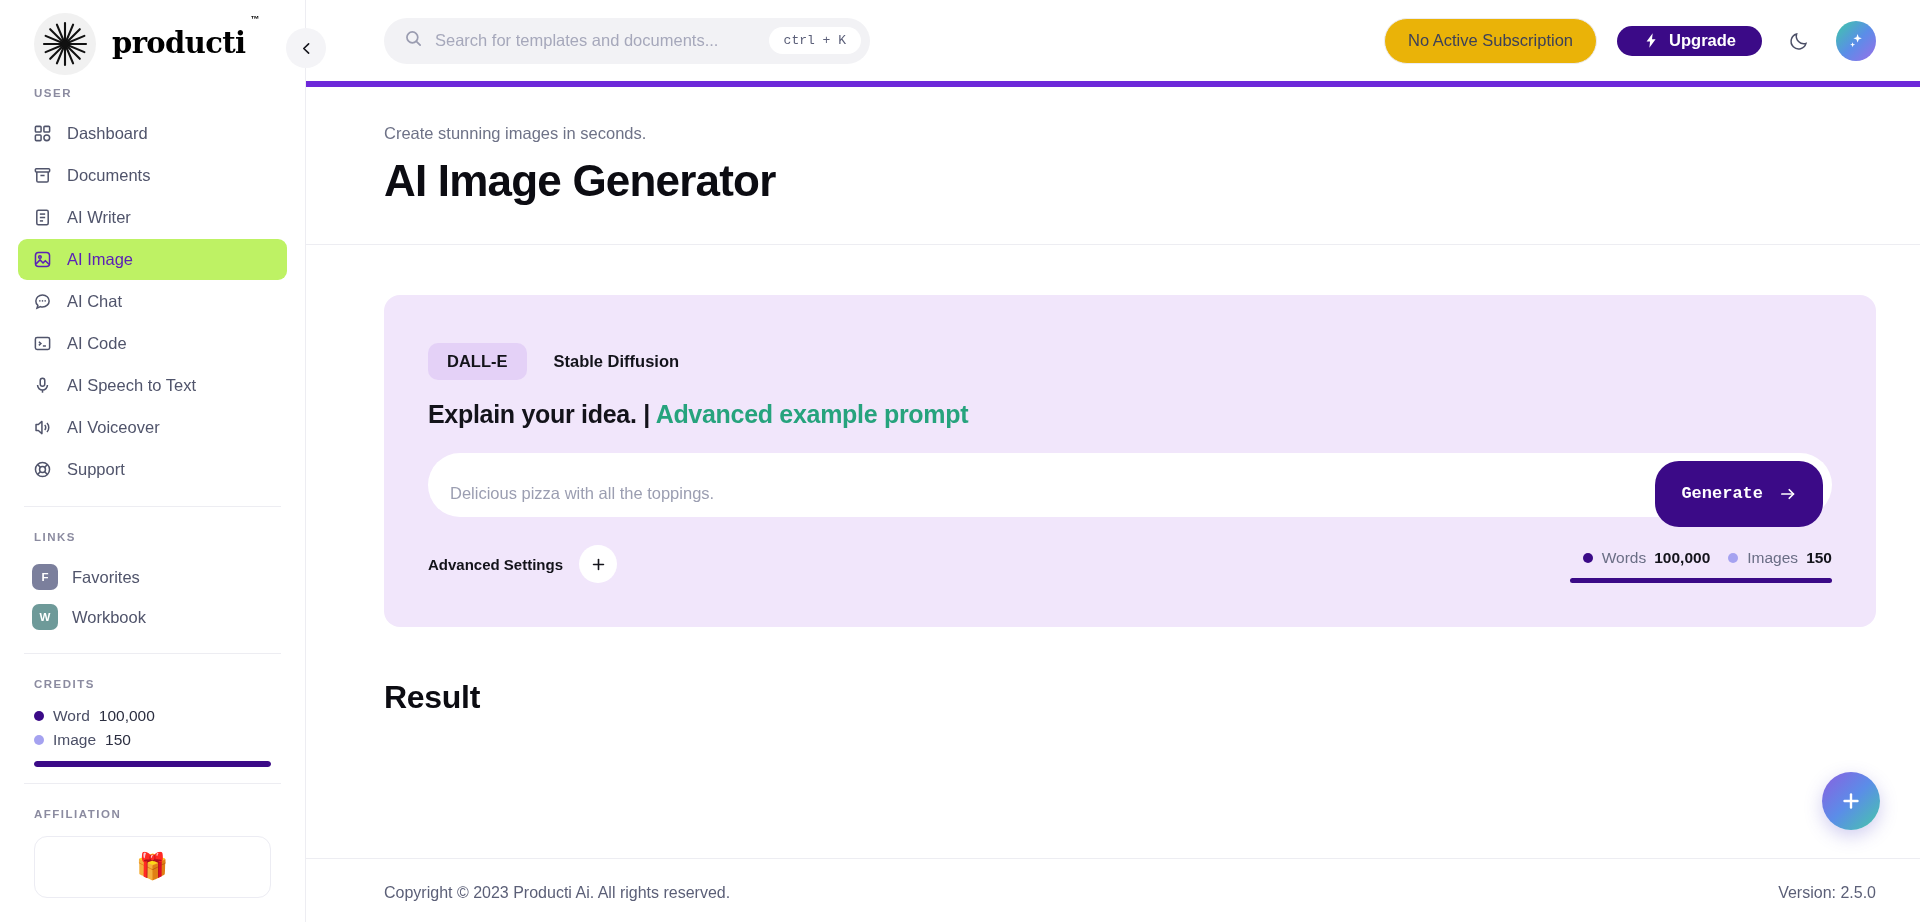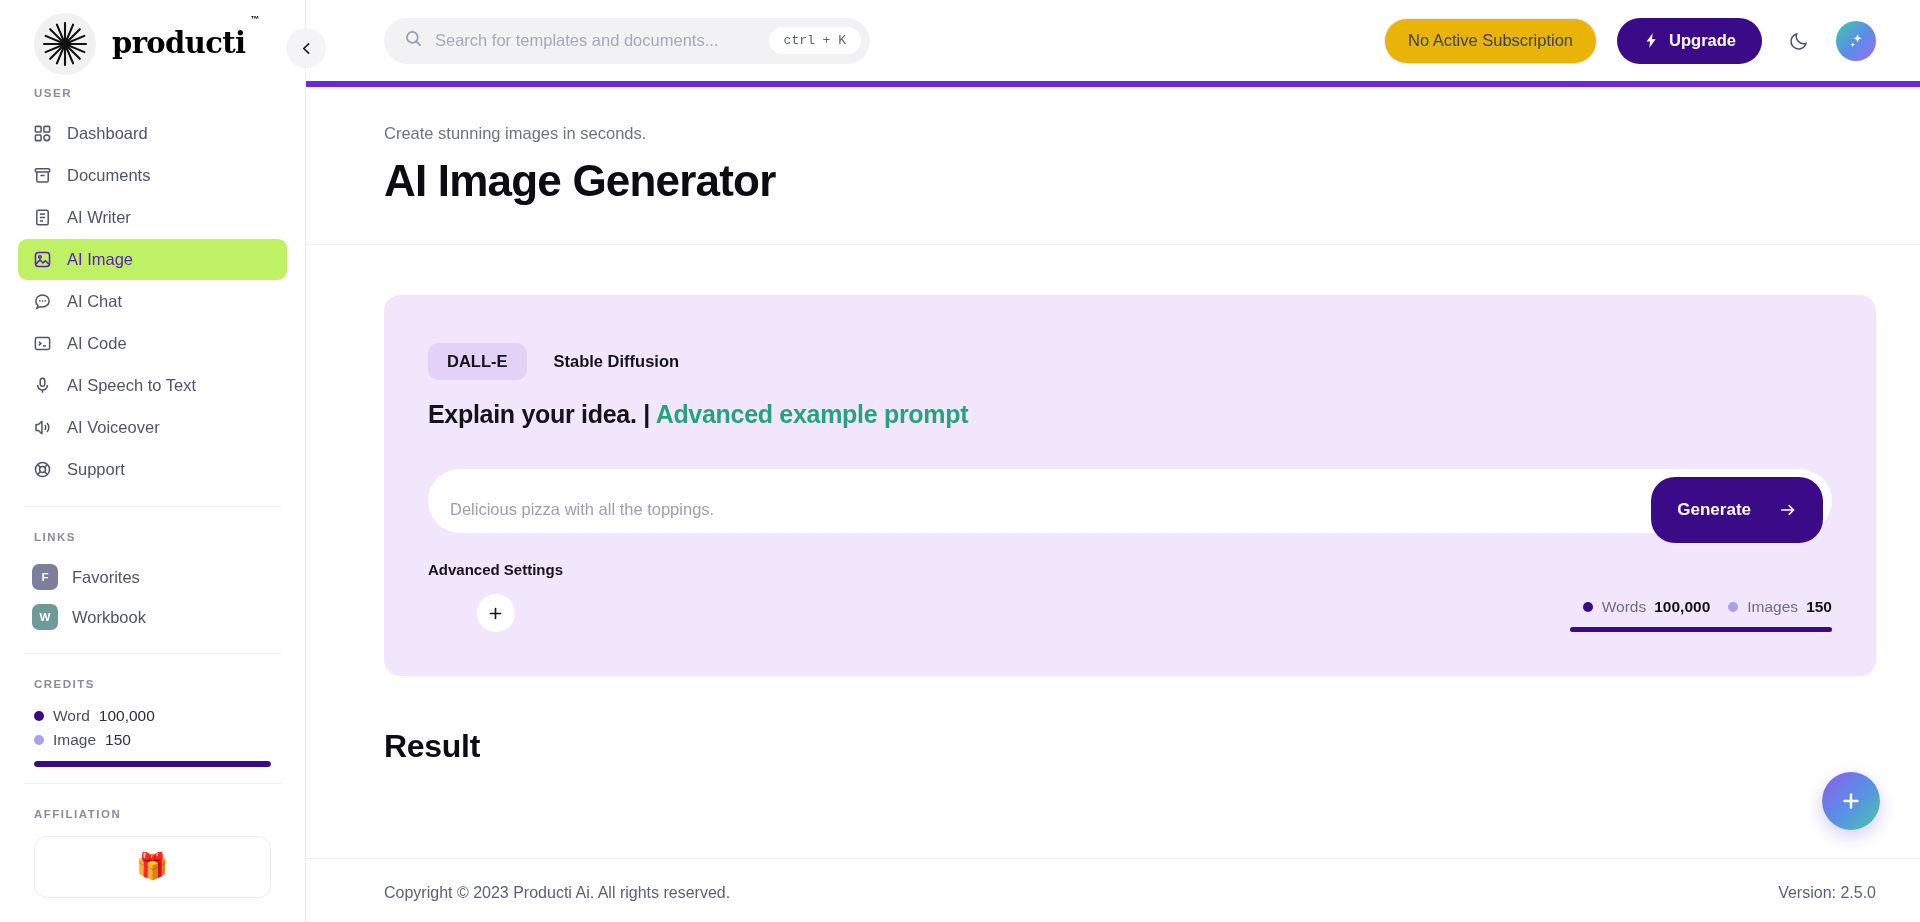--- a/index.html
+++ b/index.html
@@ -117,21 +117,21 @@
     font-family: "Liberation Mono", monospace; font-size: 13px; color: #5a5e78;
     background: #fff; border-radius: 16px; padding: 6px 15px; white-space: nowrap;
   }
   .top-right { margin-left: auto; display: flex; align-items: center; gap: 20px; }
   .sub-pill {
     height: 46px; display: flex; align-items: center; padding: 0 23px;
     border: 1px solid #ececf2; border-radius: 23px;
     font-size: 16.5px; color: #3d4158; background: #eab308; cursor: pointer;
   }
   .upgrade-btn {
-    height: 46px; display: flex; align-items: center; gap: 9px;
+    height: 30px; display: flex; align-items: center; gap: 9px;
     padding: 13px 26px; border-radius: 23px; border: none;
     background: #3b0a87; color: #fff;
     font-family: "Liberation Sans", sans-serif; font-size: 16.5px; font-weight: 700;
     cursor: pointer;
   }
   .icon-btn {
     width: 34px; height: 34px; display: flex; align-items: center; justify-content: center;
     background: none; border: none; cursor: pointer;
   }
   .avatar {
@@ -161,39 +161,39 @@
     background: transparent; border: none;
     font-family: "Liberation Sans", sans-serif;
   }
   .model-tab.active { background: #e4d1f7; }
   .idea-line {
     margin-top: 20px; font-size: 25px; font-weight: 700;
     color: #13131a; letter-spacing: -0.3px;
   }
   .idea-link { color: #26a37d; cursor: pointer; }
   .prompt-row {
-    margin-top: 40px; background: #fff; border-radius: 32px;
+    margin-top: 24px; background: #fff; border-radius: 32px;
     height: 64px; display: flex; align-items: center;
     padding: 17px 9px 0 22px;
   }
   .prompt-input {
     flex: 1; border: none; outline: none; background: transparent;
     font-family: "Liberation Sans", sans-serif; font-size: 16.5px; color: #3a3d52;
   }
   .prompt-input::placeholder { color: #9b9eb1; }
   .gen-btn {
-    height: 66px; display: flex; align-items: center; gap: 28px;
+    height: 66px; display: flex; align-items: center; gap: 16px;
     padding: 0 26px; border-radius: 24px; border: none;
     background: #3b0a87; color: #fff; cursor: pointer;
-    font-family: Liberation Sans, sans-serif; font-size: 17px; font-weight: 700;
+    font-family: Liberation Mono, monospace; font-size: 17px; font-weight: 700;
   }
   .card-footer {
     margin-top: 28px; display: flex; align-items: flex-end; justify-content: space-between;
   }
-  .adv-left { display: flex; align-items: center; gap: 16px; flex-direction: column; }
+  .adv-left { display: flex; align-items: center; gap: 16px; }
   .adv-label { font-size: 15px; font-weight: 700; color: #13131a; }
   .plus-circle {
     width: 38px; height: 38px; border-radius: 50%; background: #fff;
     border: none; display: flex; align-items: center; justify-content: center;
     cursor: pointer;
   }
   .credits-right { min-width: 262px; }
   .credits-right-row {
     display: flex; align-items: center; justify-content: flex-end; gap: 9px;
     font-size: 15.5px; color: #6a6e85;

